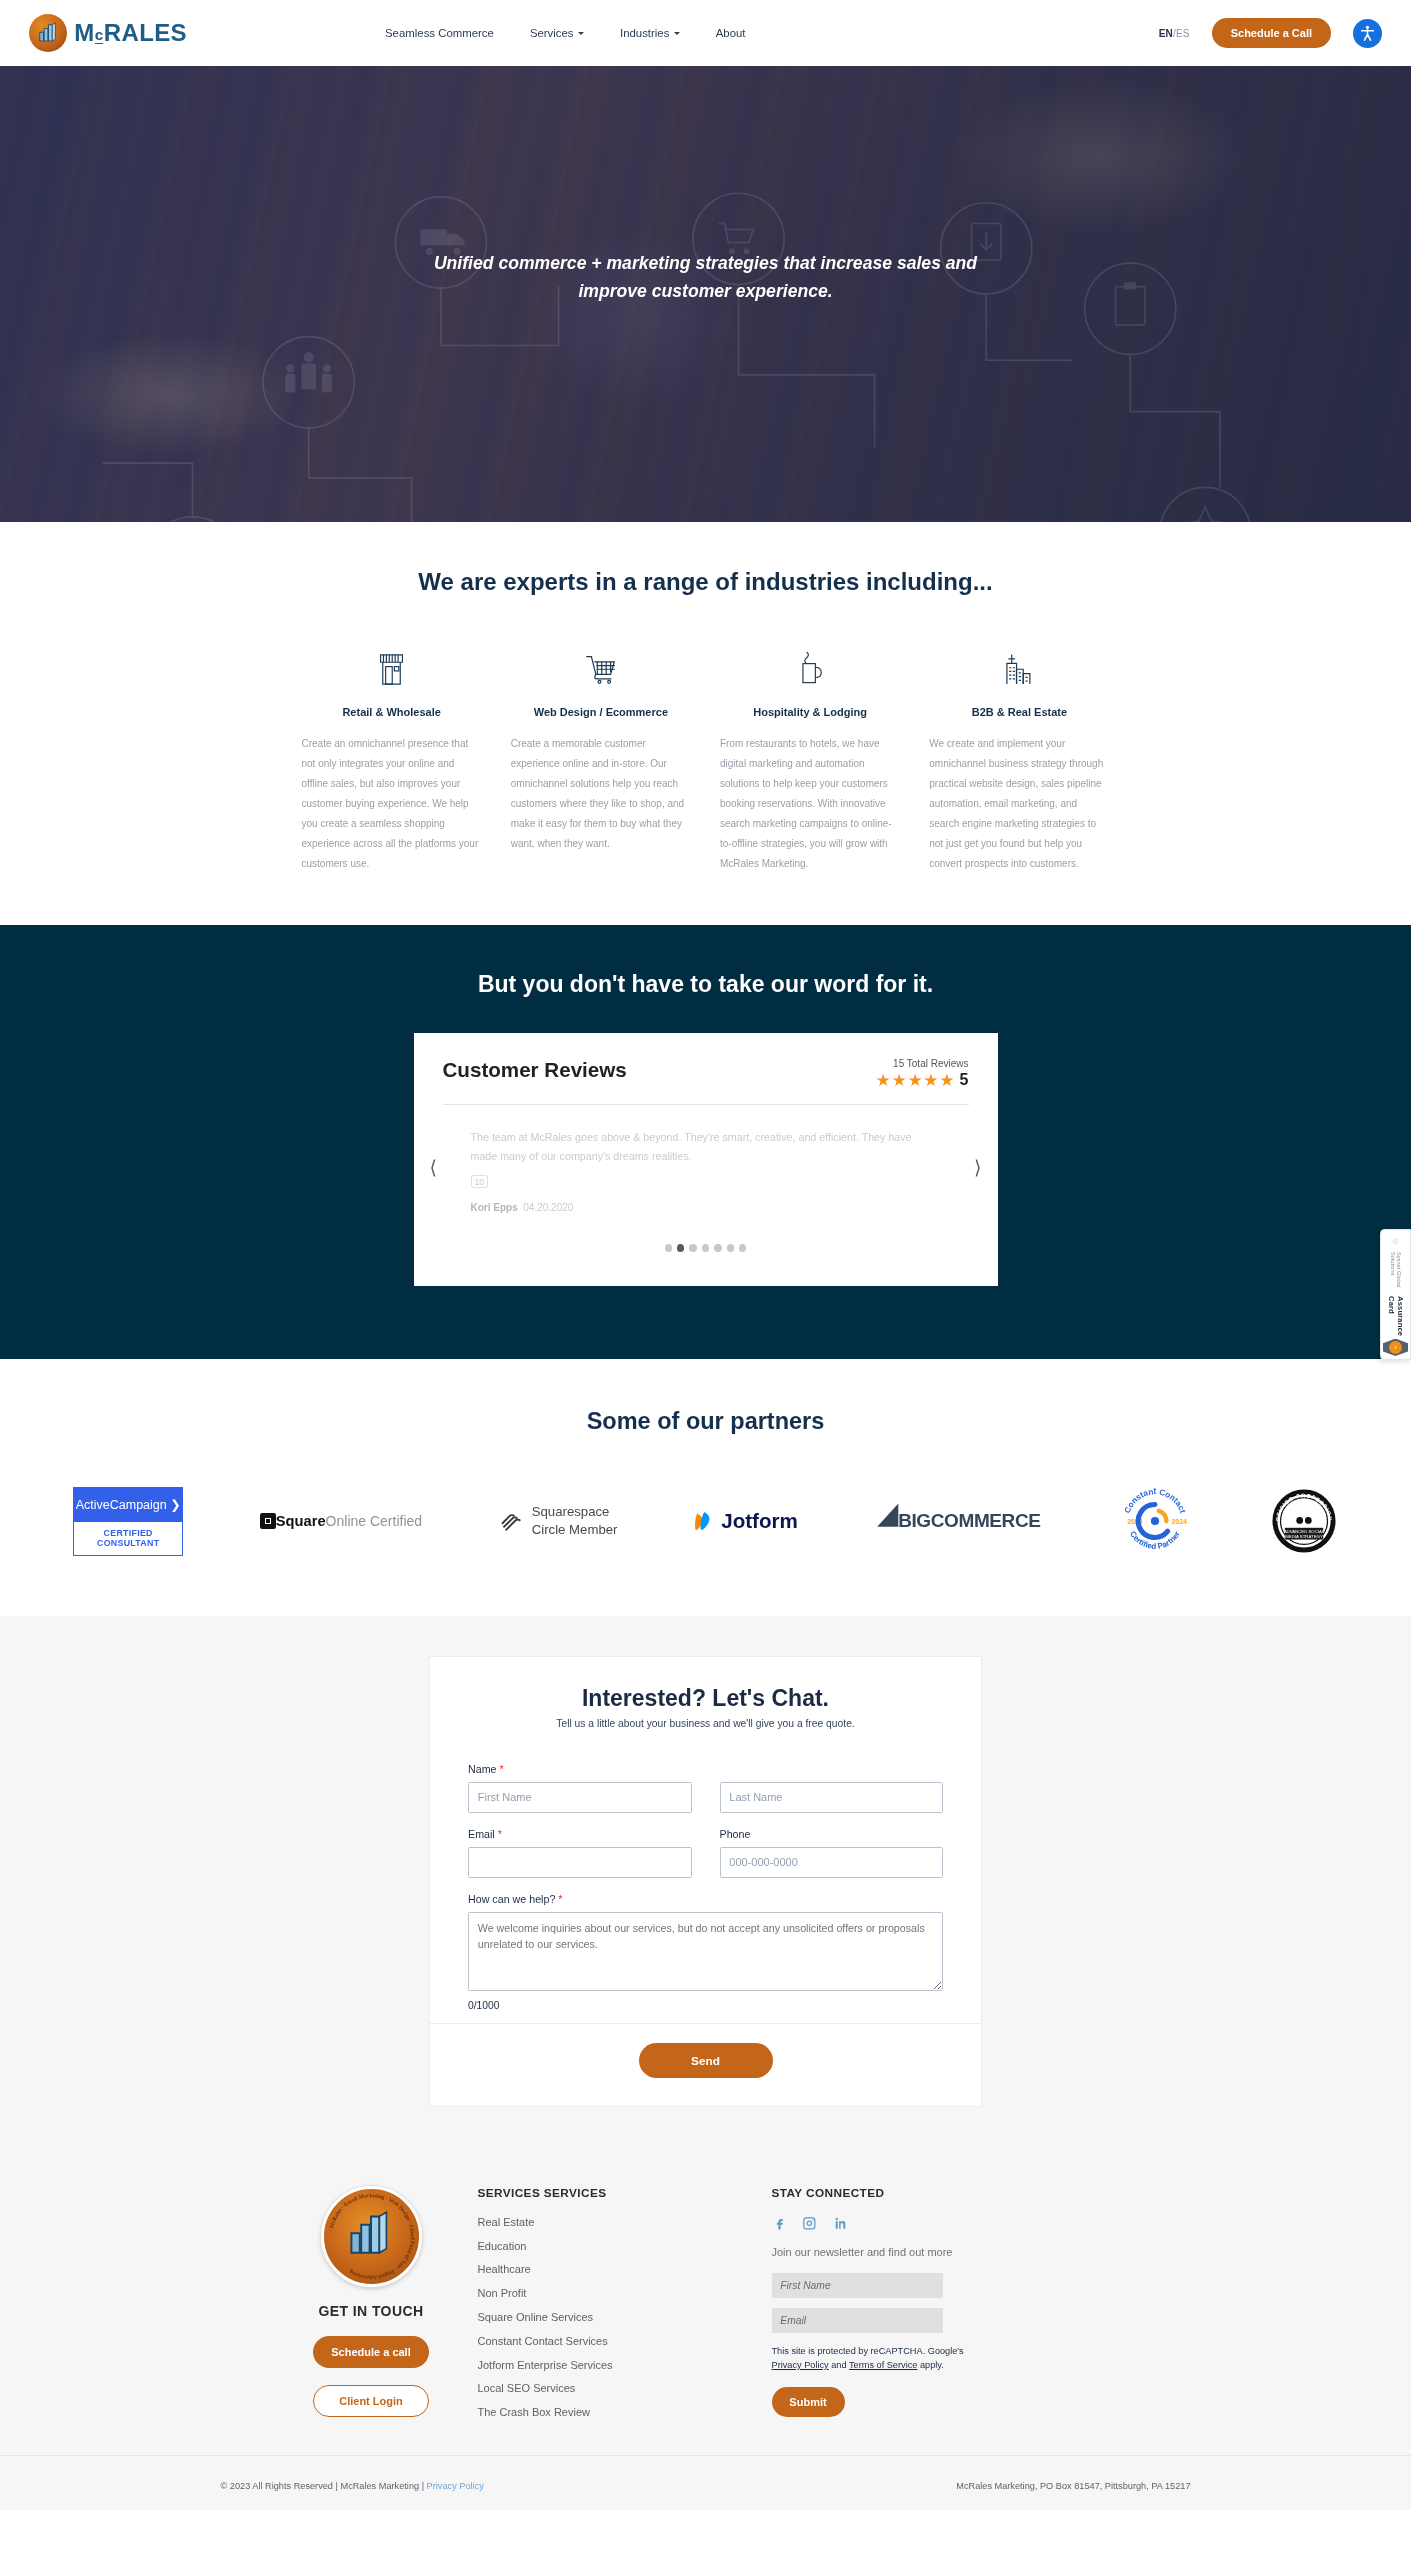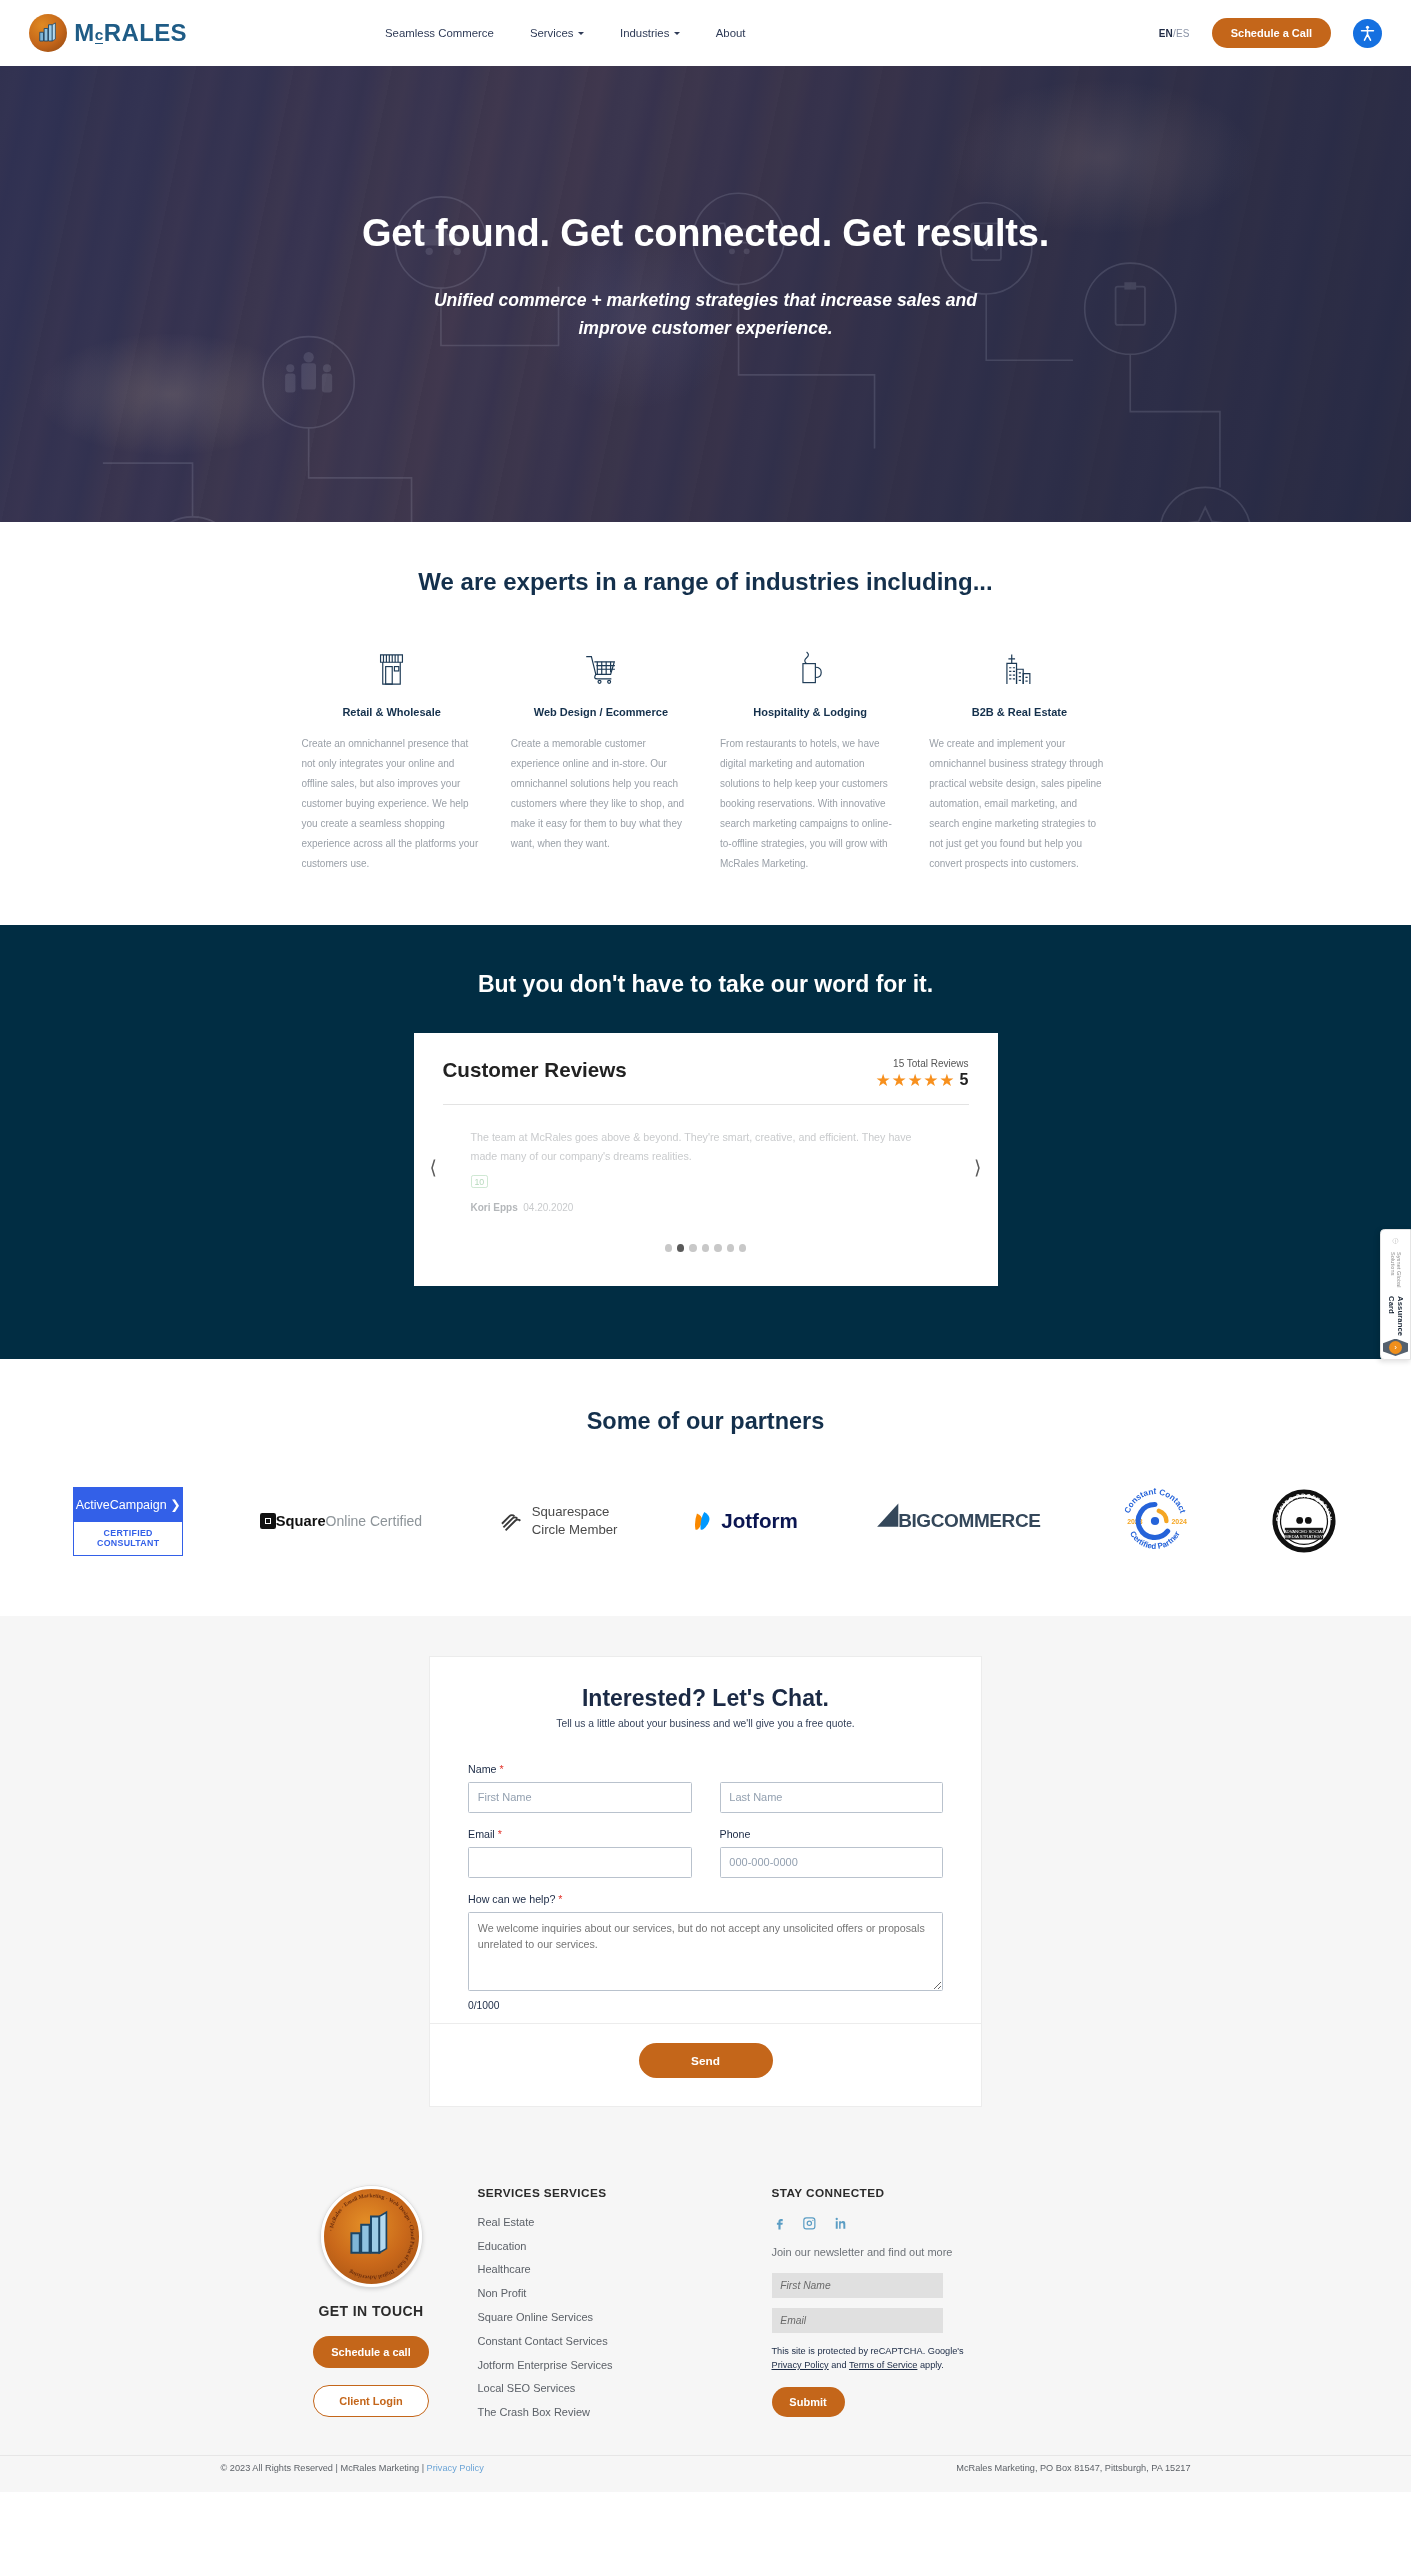--- a/index.html
+++ b/index.html
@@ -291,21 +291,21 @@
   .f-recaptcha { font-size: 9.2px; color: #1b2a45; line-height: 1.55; margin-bottom: 14.7px; width: 220px; }
   .f-recaptcha a { color: #1b2a45; text-decoration: underline; }
   .btn-submit {
     background: #c4661a; color: #fff; border: none; cursor: pointer;
     font-family: inherit; font-size: 11px; font-weight: 700;
     padding: 8.8px 0; width: 73px; border-radius: 16px;
   }
 
   .bottom-bar {
     border-top: 0.7px solid #e6e6e6; margin-top: 25px;
-    padding-top: 7px;
+    padding-top: 25px;
   }
   .bb-inner {
     width: 970px; margin: 0 auto; display: flex; justify-content: space-between;
     font-size: 9.2px; color: #5d6268;
   }
   .bb-inner a { color: #6ba4d6; text-decoration: none; }
 
   
   .assurance {
     position: absolute; right: 0; top: 1229px;
@@ -427,21 +427,20 @@
         <circle cx="262" cy="675" r="9"></circle>
           <circle cx="236" cy="650" r="7"></circle>
           <circle cx="292" cy="652" r="7"></circle>
           <circle cx="240" cy="706" r="7"></circle>
           <circle cx="292" cy="704" r="7"></circle>
         <path d="M262 675 L236 650 M262 675 L292 652 M262 675 L240 706 M262 675 L292 704" stroke="#c9cde0" stroke-width="2.2" fill="none"></path>
       </g>
     </svg>
   </div>
   <div class="hero-inner">
-    <h1>Get found. Get connected. Get results.</h1>
     <p>
       <span>Unified commerce + marketing strategies that increase sales and</span><br>
       <span>improve customer experience.</span>
     </p>
   </div>
 </section>
 
 <section class="industries">
   <h2 class="sec-title">We are experts in a range of industries including...</h2>
   <div class="ind-grid">

